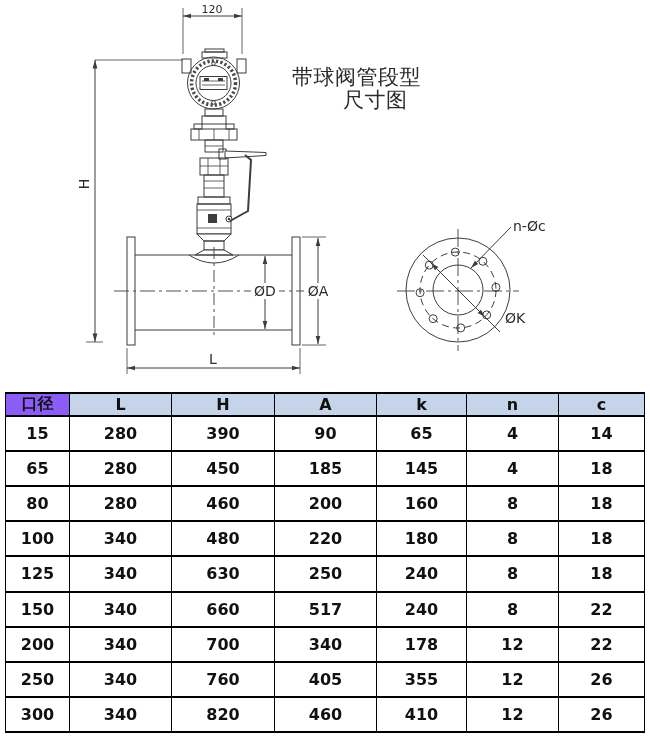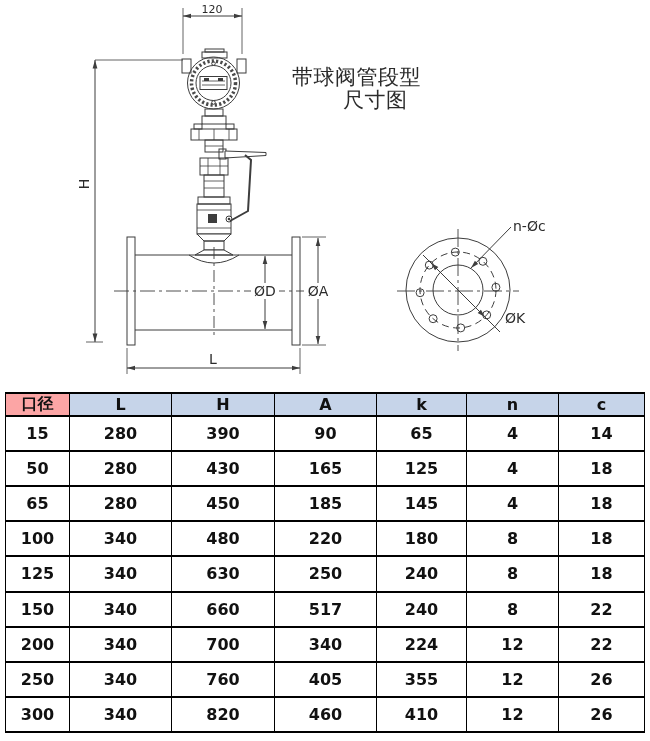--- a/index.html
+++ b/index.html
@@ -173,58 +173,58 @@
       <col style="width:64px">
         <col style="width:102px">
         <col style="width:103px">
       <col style="width:102px">
         <col style="width:90px">
         <col style="width:92px">
         <col style="width:86px">
     </colgroup>
     <thead data-name="table-header-row">
         <tr>
-          <th data-name="column-header" style="background: #fca5a5;">口径</th>
+          <th data-name="column-header" style="background: #8b5cf6;">口径</th>
           <th data-name="column-header" style="background: rgb(198, 212, 233);">L</th>
           <th data-name="column-header" style="background: rgb(198, 212, 233);">H</th>
           <th data-name="column-header" style="background: rgb(198, 212, 233);">A</th>
           <th data-name="column-header" style="background: rgb(198, 212, 233);">k</th>
           <th data-name="column-header" style="background: rgb(198, 212, 233);">n</th>
           <th data-name="column-header" style="background: rgb(198, 212, 233);">c</th>
         </tr>
       </thead>
     <tbody>
         <tr data-name="table-row">
           <td data-name="table-cell">15</td>
           <td data-name="table-cell">280</td>
           <td data-name="table-cell">390</td>
           <td data-name="table-cell">90</td>
           <td data-name="table-cell">65</td>
           <td data-name="table-cell">4</td>
           <td data-name="table-cell">14</td>
         </tr>
         <tr data-name="table-row">
-          <td data-name="table-cell">50</td>
-          <td data-name="table-cell">280</td>
-          <td data-name="table-cell">430</td>
-          <td data-name="table-cell">165</td>
-          <td data-name="table-cell">125</td>
-          <td data-name="table-cell">4</td>
-          <td data-name="table-cell">18</td>
-        </tr>
-        <tr data-name="table-row">
           <td data-name="table-cell">65</td>
           <td data-name="table-cell">280</td>
           <td data-name="table-cell">450</td>
           <td data-name="table-cell">185</td>
           <td data-name="table-cell">145</td>
           <td data-name="table-cell">4</td>
           <td data-name="table-cell">18</td>
         </tr>
         <tr data-name="table-row">
+          <td data-name="table-cell">80</td>
+          <td data-name="table-cell">280</td>
+          <td data-name="table-cell">460</td>
+          <td data-name="table-cell">200</td>
+          <td data-name="table-cell">160</td>
+          <td data-name="table-cell">8</td>
+          <td data-name="table-cell">18</td>
+        </tr>
+        <tr data-name="table-row">
           <td data-name="table-cell">100</td>
           <td data-name="table-cell">340</td>
           <td data-name="table-cell">480</td>
           <td data-name="table-cell">220</td>
           <td data-name="table-cell">180</td>
           <td data-name="table-cell">8</td>
           <td data-name="table-cell">18</td>
         </tr>
         <tr data-name="table-row">
           <td data-name="table-cell">125</td>
@@ -242,21 +242,21 @@
           <td data-name="table-cell">517</td>
           <td data-name="table-cell">240</td>
           <td data-name="table-cell">8</td>
           <td data-name="table-cell">22</td>
         </tr>
         <tr data-name="table-row">
           <td data-name="table-cell">200</td>
           <td data-name="table-cell">340</td>
           <td data-name="table-cell">700</td>
           <td data-name="table-cell">340</td>
-          <td data-name="table-cell">224</td>
+          <td data-name="table-cell">178</td>
           <td data-name="table-cell">12</td>
           <td data-name="table-cell">22</td>
         </tr>
         <tr data-name="table-row">
           <td data-name="table-cell">250</td>
           <td data-name="table-cell">340</td>
           <td data-name="table-cell">760</td>
           <td data-name="table-cell">405</td>
           <td data-name="table-cell">355</td>
           <td data-name="table-cell">12</td>

